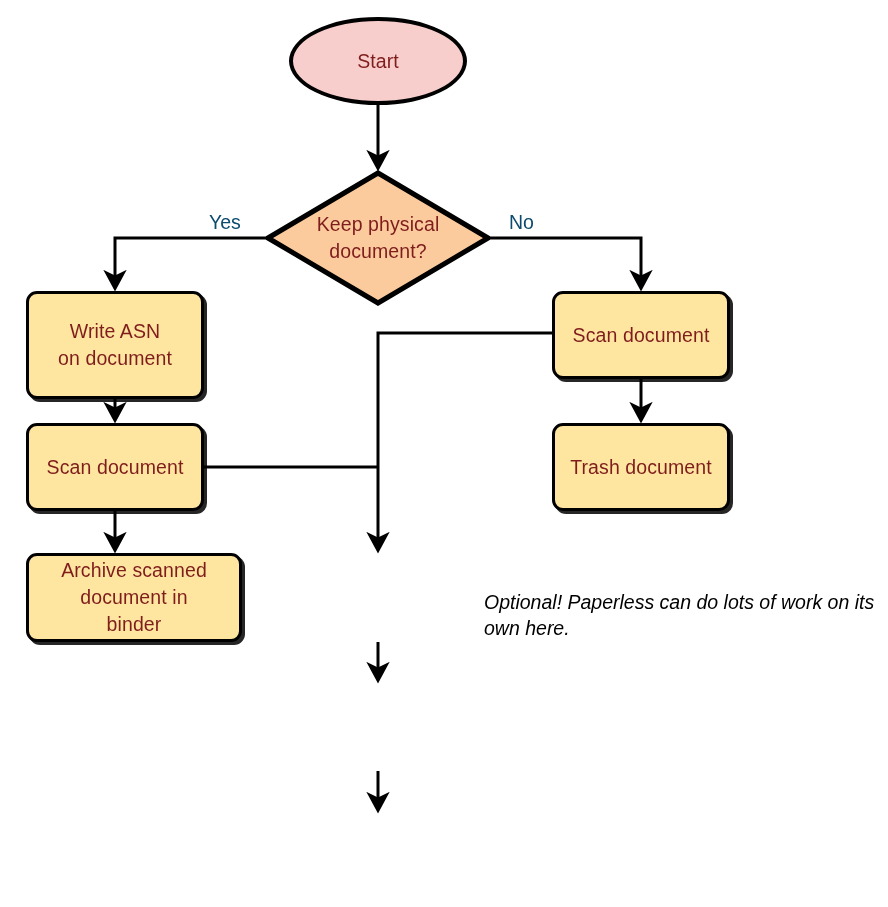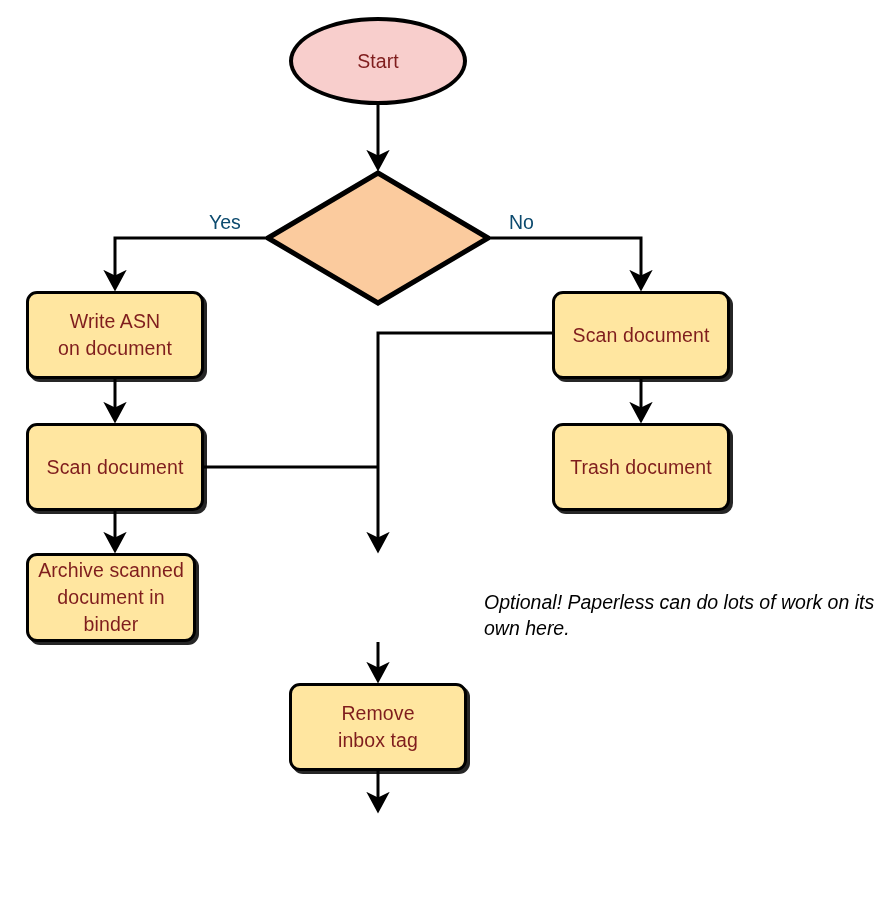--- a/index.html
+++ b/index.html
@@ -136,51 +136,49 @@
   </svg>
 
   <div class="node node-terminator" style="left:289px; top:17px; width:178px; height:88px; background:#f8cecc;">
     <span>Start</span>
   </div>
 
   <div class="node node-decision" style="left:265px; top:170px; width:226px; height:136px;">
     <svg class="decision-shape" viewBox="0 0 226 136" preserveAspectRatio="none">
       <polygon points="113,3 223,68 113,133 3,68" fill="#fbcb9e" stroke="#000000" stroke-width="5" stroke-linejoin="miter"></polygon>
     </svg>
+    <span class="decision-label">Keep physical
+document?</span>
   </div>
 
   <div class="edge-label" style="left:209px; top:211px;">Yes</div>
 
   <div class="edge-label" style="left:509px; top:211px;">No</div>
 
-  <div class="node node-process" style="left:26px; top:291px; width:178px; height:88px; background:#ffe6a0;">
+  <div class="node node-process" style="left:26px; top:291px; width:178px; height:108px; background:#ffe6a0;">
     <span>Write ASN
 on document</span>
   </div>
 
   <div class="node node-process" style="left:26px; top:423px; width:178px; height:88px; background:#ffe6a0;">
     <span>Scan document</span>
   </div>
 
-  <div class="node node-process" style="left:26px; top:553px; width:170px; height:89px; background:#ffe6a0;">
+  <div class="node node-process" style="left:26px; top:553px; width:216px; height:89px; background:#ffe6a0;">
     <span>Archive scanned
 document in
 binder</span>
   </div>
 
   <div class="node node-process" style="left:552px; top:291px; width:178px; height:88px; background:#ffe6a0;">
     <span>Scan document</span>
   </div>
 
   <div class="node node-process" style="left:552px; top:423px; width:178px; height:88px; background:#ffe6a0;">
     <span>Trash document</span>
   </div>
 
 
-  <div class="node node-process" style="left:289px; top:683px; width:178px; height:88px; background:#ffe6a0;">
-    <span>Remove
-inbox tag</span>
-  </div>
 
 
   <div class="annotation" style="left:484px; top:589px;">Optional! Paperless can do lots of work on its own here.</div>
 
 </div>
 
 </body></html>

